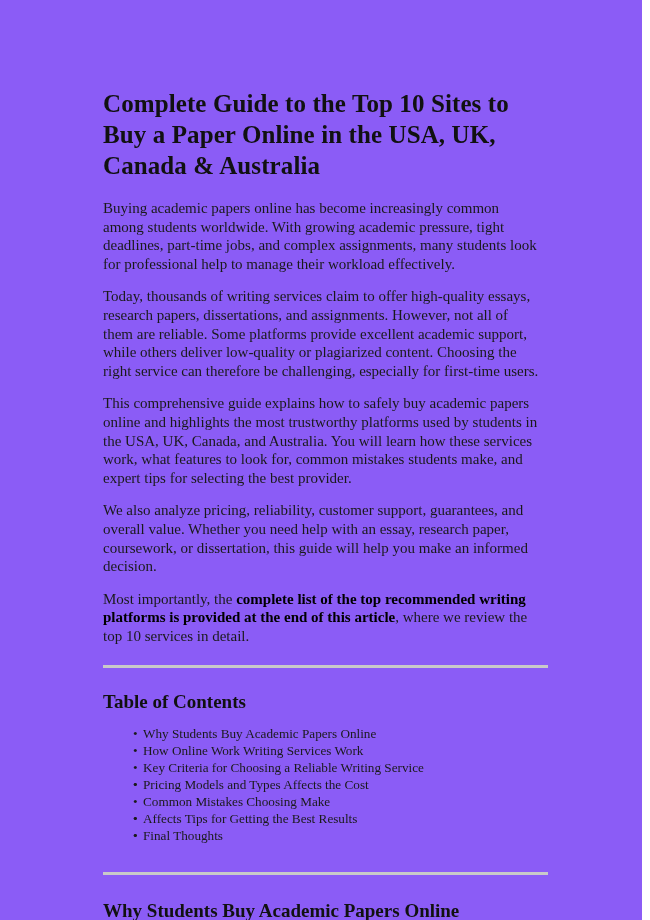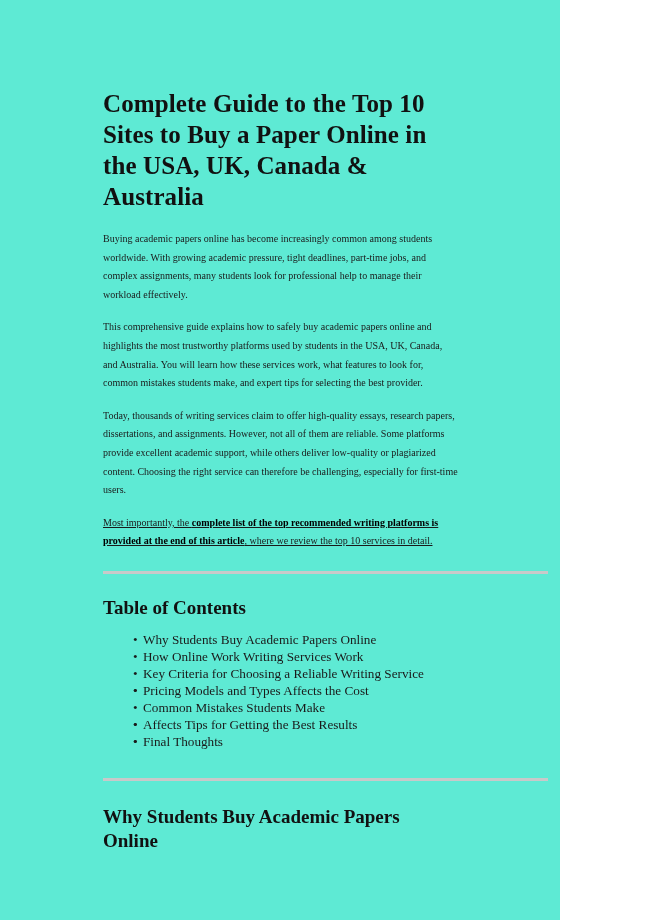--- a/index.html
+++ b/index.html
@@ -10,43 +10,42 @@
   body {
     width: 650px;
     height: 920px;
     overflow: hidden;
     font-family: "Liberation Serif", "DejaVu Serif", serif;
     color: #000000;
     -webkit-font-smoothing: antialiased;
   }
   .page {
     box-sizing: border-box;
-    width: 560px;
+    width: 642px;
     height: 920px;
     padding: 88px 102px 0 103px;
-    background: #5eead4;
+    background: #8b5cf6;
   }
   .doc-title {
     font-size: 25px;
     line-height: 31px;
     font-weight: bold;
     margin: 0 0 18px 0;
     letter-spacing: 0.1px;
     color: #111111;
   }
   .para {
-    font-size: 10px;
+    font-size: 15px;
     line-height: 18.6px;
     margin: 0 0 14px 0;
     text-align: left;
     color: #1a1a1a;
   }
   .para:last-of-type {
     margin-bottom: 0;
-    text-decoration: underline;
   }
   .para b {
     font-weight: bold;
     color: #000000;
   }
   .rule {
     border: 0;
     height: 3px;
     background: #c9c9c9;
     margin: 20px 0 22px 0;
@@ -97,38 +96,39 @@
 </style>
 </head>
 <body>
 
 <div class="page">
 
   <h1 class="doc-title">Complete Guide to the Top 10 Sites to Buy a Paper Online in the USA, UK, Canada &amp; Australia</h1>
 
   <p class="para">Buying academic papers online has become increasingly common among students worldwide. With growing academic pressure, tight deadlines, part-time jobs, and complex assignments, many students look for professional help to manage their workload effectively.</p>
 
+  <p class="para">Today, thousands of writing services claim to offer high-quality essays, research papers, dissertations, and assignments. However, not all of them are reliable. Some platforms provide excellent academic support, while others deliver low-quality or plagiarized content. Choosing the right service can therefore be challenging, especially for first-time users.</p>
+
   <p class="para">This comprehensive guide explains how to safely buy academic papers online and highlights the most trustworthy platforms used by students in the USA, UK, Canada, and Australia. You will learn how these services work, what features to look for, common mistakes students make, and expert tips for selecting the best provider.</p>
 
-  <p class="para">Today, thousands of writing services claim to offer high-quality essays, research papers, dissertations, and assignments. However, not all of them are reliable. Some platforms provide excellent academic support, while others deliver low-quality or plagiarized content. Choosing the right service can therefore be challenging, especially for first-time users.</p>
-
+  <p class="para">We also analyze pricing, reliability, customer support, guarantees, and overall value. Whether you need help with an essay, research paper, coursework, or dissertation, this guide will help you make an informed decision.</p>
 
   <p class="para"><span>Most importantly, the </span><b>complete list of the top recommended writing platforms is provided at the end of this article</b><span>, where we review the top 10 services in detail.</span></p>
 
   <hr class="rule">
 
   <h2 class="section-heading">Table of Contents</h2>
 
   <ul class="toc-list">
     <li><span class="bullet">•</span><span>Why Students Buy Academic Papers Online</span></li>
     <li><span class="bullet">•</span><span>How Online Work Writing Services Work</span></li>
     <li><span class="bullet">•</span><span>Key Criteria for Choosing a Reliable Writing Service</span></li>
     <li><span class="bullet">•</span></li>
     <li><span class="bullet">•</span><span>Pricing Models and Types Affects the Cost</span></li>
-    <li><span class="bullet">•</span><span>Common Mistakes Students Make</span></li>
+    <li><span class="bullet">•</span><span>Common Mistakes Choosing Make</span></li>
     <li><span class="bullet">•</span></li>
     <li><span class="bullet">•</span><span>Affects Tips for Getting the Best Results</span></li>
     <li><span class="bullet">•</span></li>
     <li><span class="bullet">•</span><span>Final Thoughts</span></li>
   </ul>
 
   <hr class="rule-bottom">
 
   <h2 class="final-heading">Why Students Buy Academic Papers Online</h2>
 

